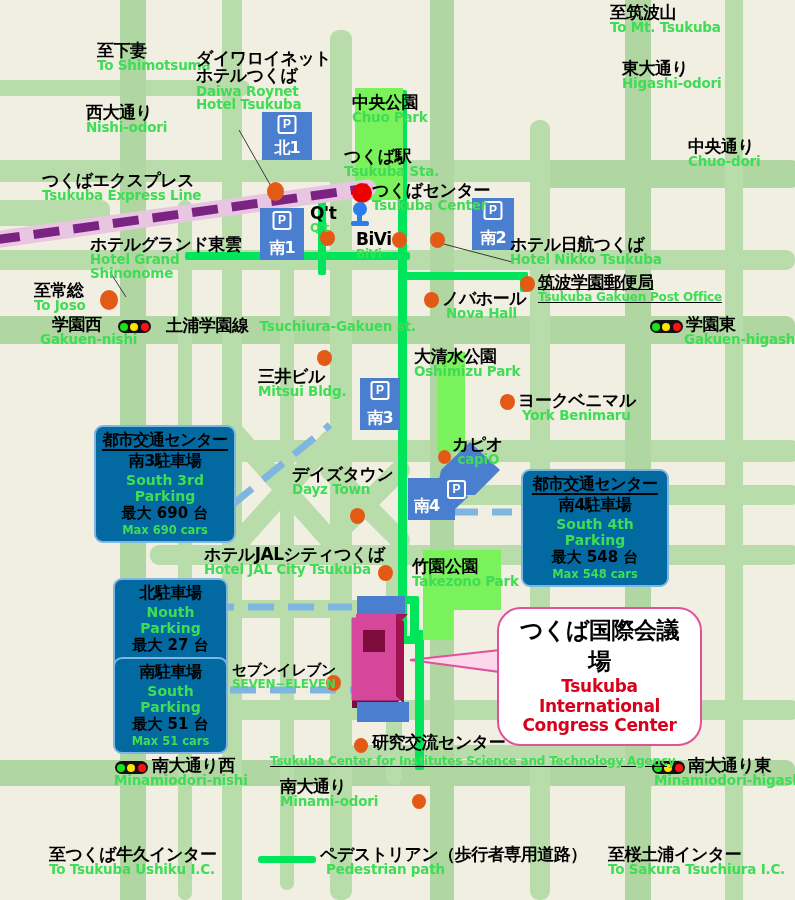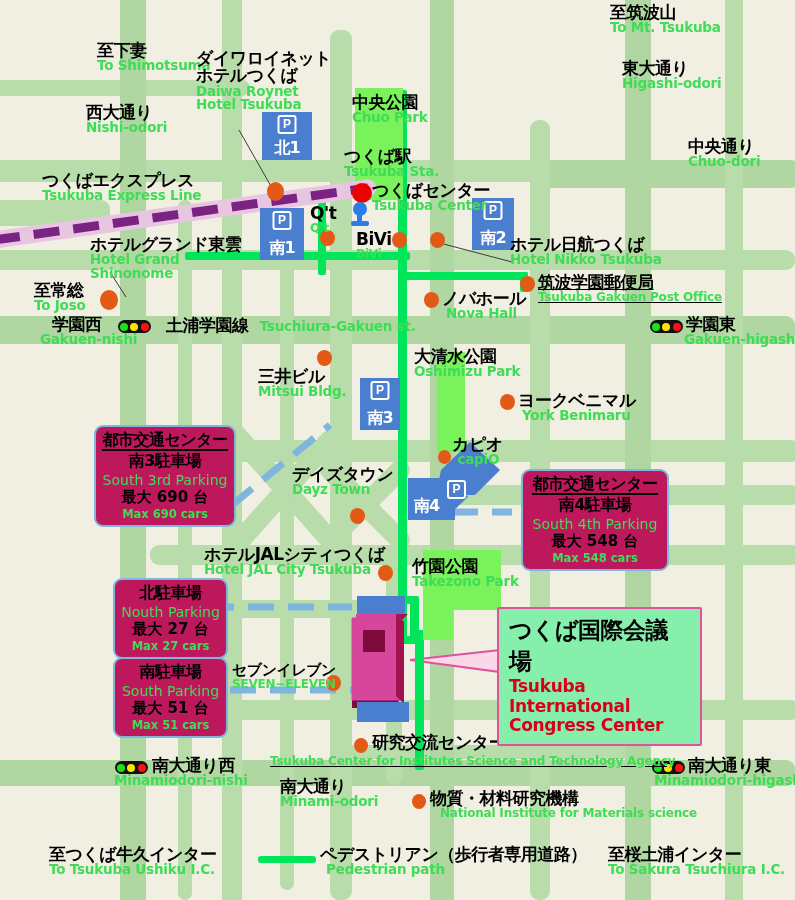--- a/index.html
+++ b/index.html
@@ -46,33 +46,33 @@
      font-size:16px;font-weight:700;color:#fff;letter-spacing:-1px;
   }
 
   
   .tl{position:absolute;width:33px;height:13px;border-radius:7px;background:#111;
      display:flex;align-items:center;justify-content:space-around;padding:0 1px;box-sizing:border-box;}
   .tl i{width:8px;height:8px;border-radius:50%;display:block;}
 
   
   .infobox{
-     position:absolute;background:#be185d;border:2px solid #7fb6e0;border-radius:9px;
+     position:absolute;background:#0369a1;border:2px solid #7fb6e0;border-radius:9px;
      text-align:center;box-sizing:border-box;padding:3px 6px 4px;
   }
   .infobox .t-jp{color:#000;font-weight:700;font-size:16px;letter-spacing:-0.5px;}
   .infobox .t-jp.u{display:inline-block;border-bottom:2px solid #000;padding-bottom:0px;line-height:1.12;}
-  .infobox .t-en{color:#3fdc55;font-weight:400;font-size:14px;}
+  .infobox .t-en{color:#3fdc55;font-weight:700;font-size:14px;}
   .infobox .t-max{color:#000;font-weight:700;font-size:15px;}
   .infobox .t-maxen{color:#3fdc55;font-weight:700;font-size:11.5px;}
 
   
   .callout{
-     position:absolute;background:#86efac;border:2px solid #e0529b;border-radius:2px;
-     text-align:left;box-sizing:border-box;padding:6px 10px 8px;
+     position:absolute;background:#ffffff;border:2px solid #e0529b;border-radius:24px;
+     text-align:center;box-sizing:border-box;padding:6px 10px 8px;
   }
   .callout .c-jp{color:#000;font-weight:700;font-size:23px;letter-spacing:-0.5px;}
   .callout .c-en{color:#d9001b;font-weight:700;font-size:17px;line-height:1.15;letter-spacing:-0.3px;}
 
   
   .legline{position:absolute;height:7px;border-radius:3px;background:#00e559;}
 
   svg.overlay{position:absolute;left:0;top:0;width:795px;height:900px;pointer-events:none;}
 </style>
 </head>
@@ -357,24 +357,20 @@
   <div class="lbl" style="left:232px;top:663px;">
     <div class="jp sm">セブンイレブン</div>
     <div class="en sm">SEVEN−ELEVEN</div>
   </div>
   <div class="lbl" style="left:372px;top:734px;">
     <span class="jp">研究交流センター</span>
   </div>
   <div class="lbl" style="left:270px;top:752px;text-decoration:underline;">
     <span class="en sm">Tsukuba Center for Institutes Science and Technology Agency</span>
   </div>
-  <div class="lbl" style="left:430px;top:790px;">
-    <div class="jp">物質・材料研究機構</div>
-    <div class="en sm" style="margin-left:10px;">National Institute for Materials science</div>
-  </div>
   <div class="dot" style="left:354px;top:738px;width:14px;height:15px;"></div>
   <div class="dot" style="left:412px;top:794px;width:14px;height:15px;"></div>
 
   <div class="lbl" style="left:52px;top:316px;">
     <div class="jp">学園西</div>
     <div class="en" style="margin-left:-12px;">Gakuen-nishi</div>
   </div>
   <div class="lbl" style="left:686px;top:316px;">
     <div class="jp">学園東</div>
     <div class="en" style="margin-left:-2px;">Gakuen-higashi</div>

